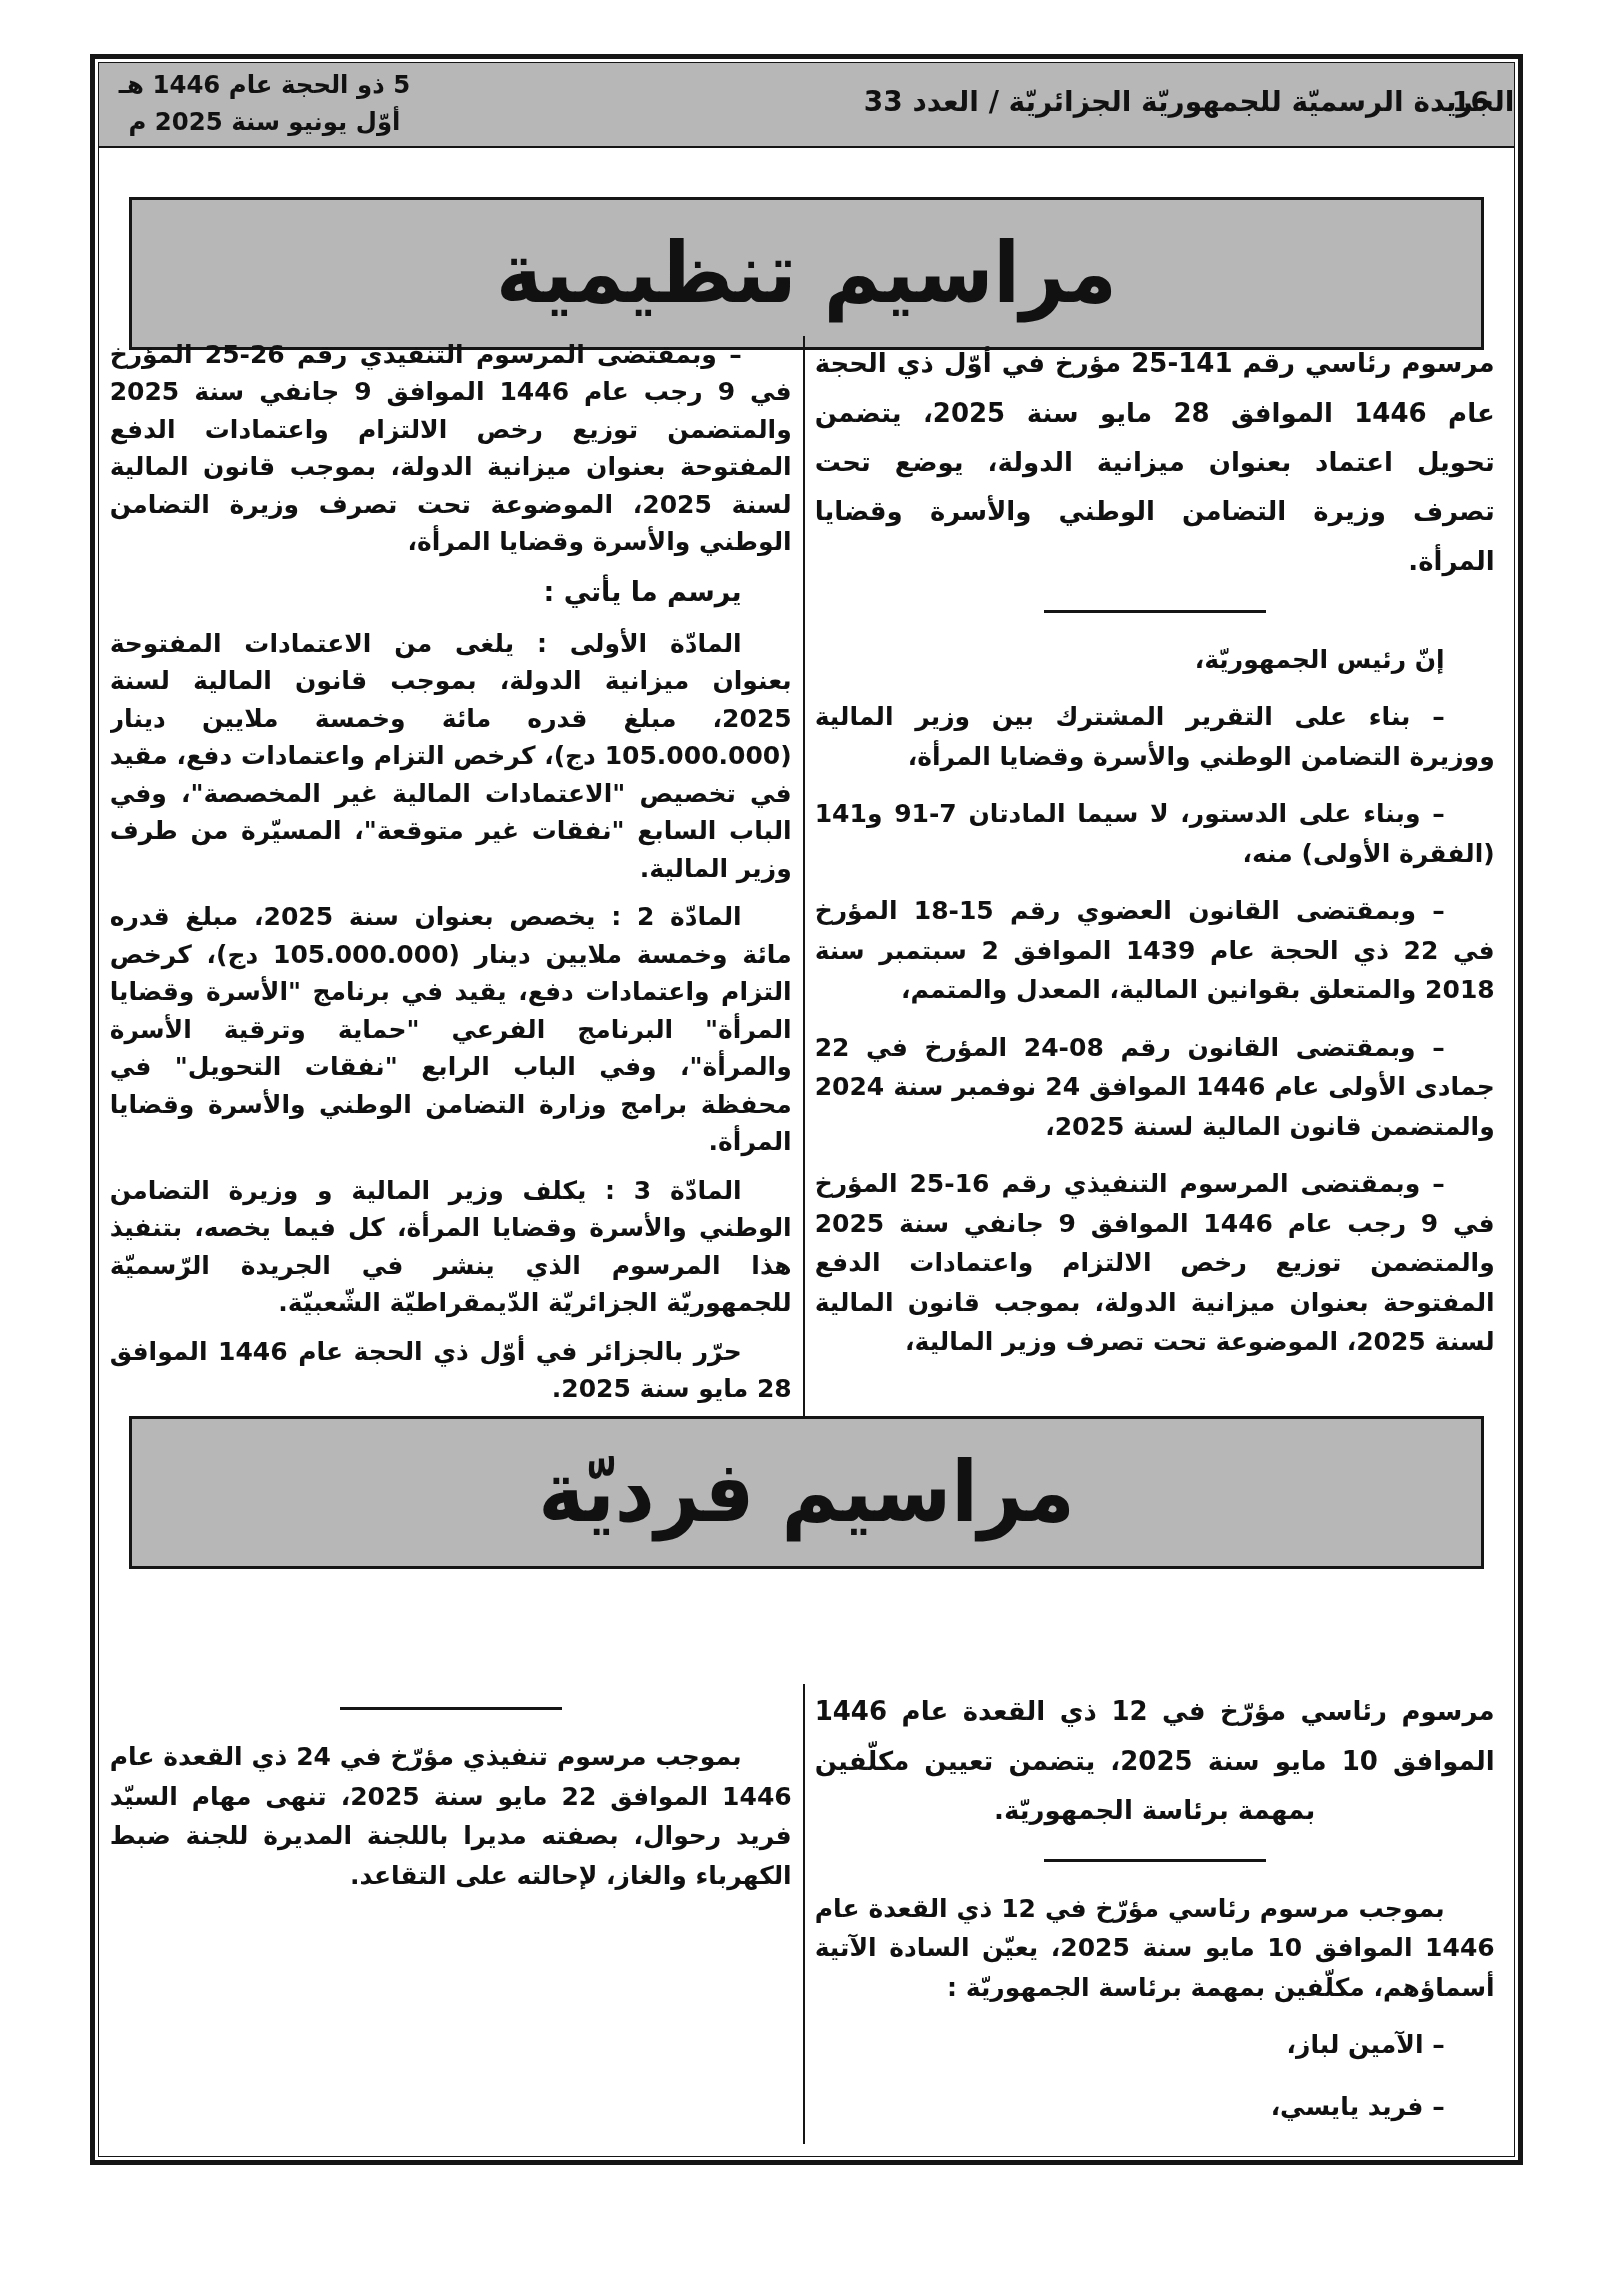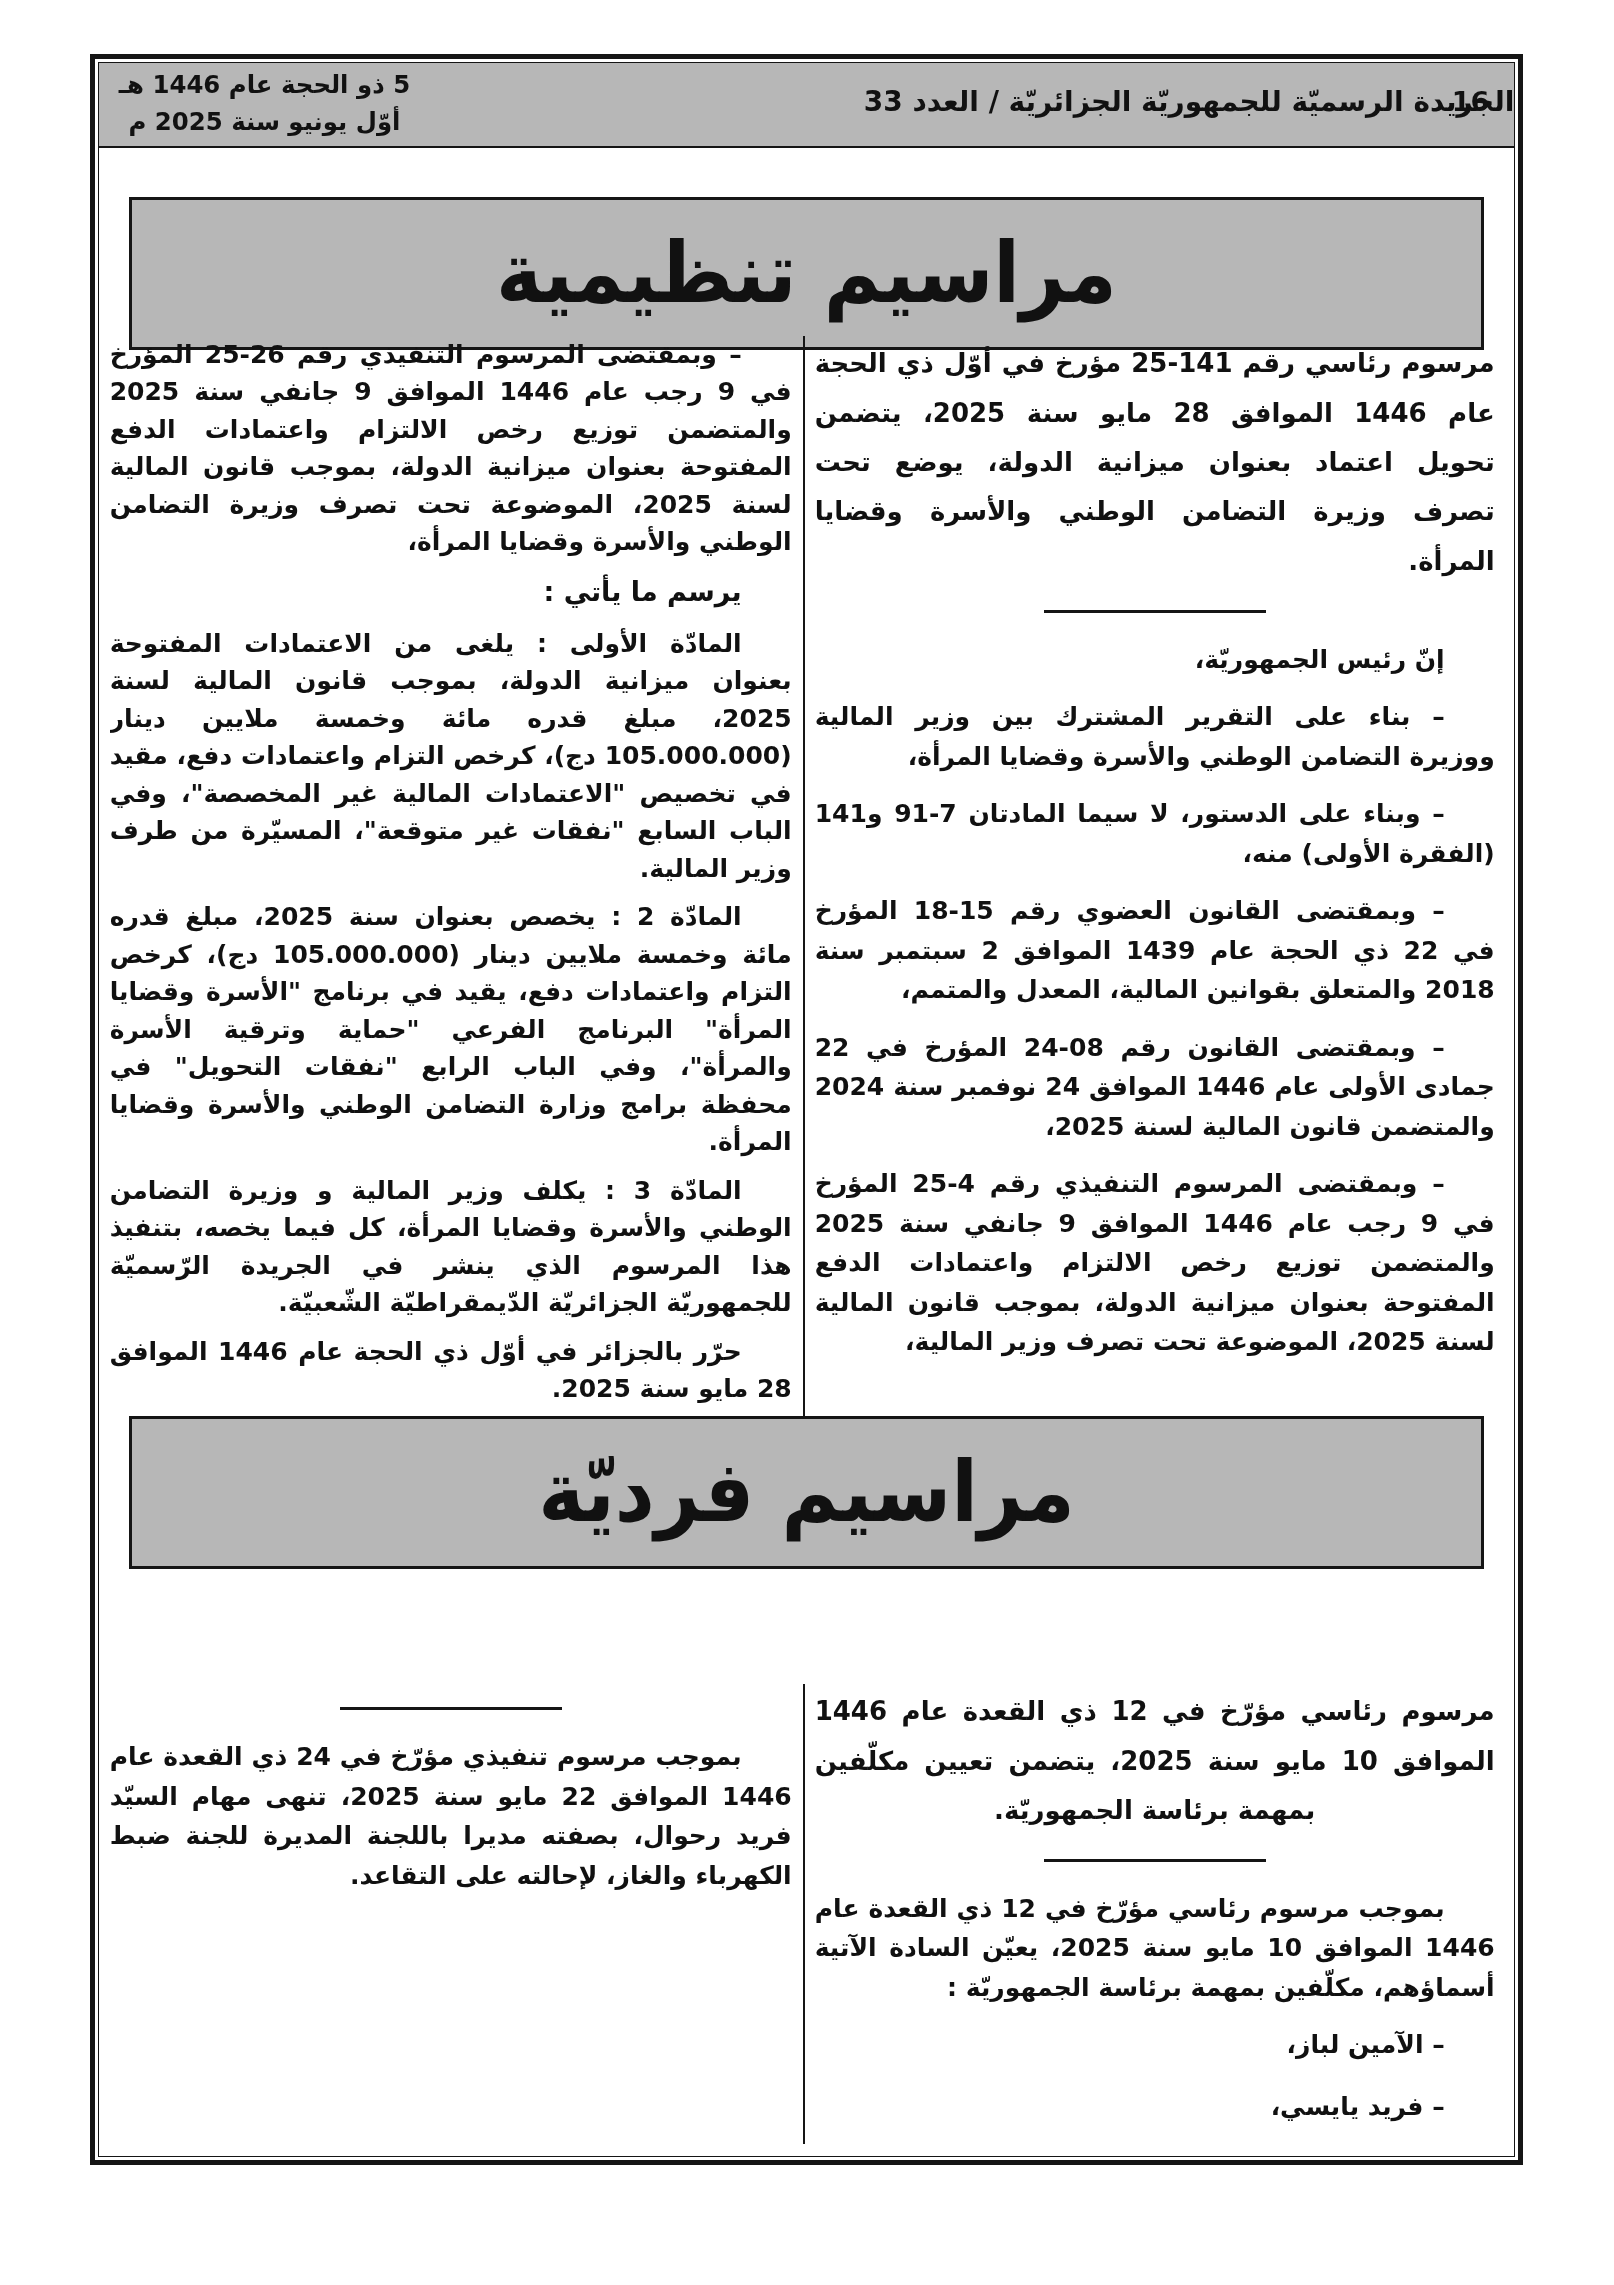--- a/index.html
+++ b/index.html
@@ -95,21 +95,21 @@
     <div class="divider divider-1"></div>
 
     <div class="col col-r1">
       <div class="title-block">مرسوم رئاسي رقم 141-25 مؤرخ في أوّل ذي الحجة عام 1446 الموافق 28 مايو سنة 2025، يتضمن تحويل اعتماد بعنوان ميزانية الدولة، يوضع تحت تصرف وزيرة التضامن الوطني والأسرة وقضايا المرأة.</div>
       <div class="sep"></div>
       <p class="body-par">إنّ رئيس الجمهوريّة،</p>
       <p class="body-par">– بناء على التقرير المشترك بين وزير المالية ووزيرة التضامن الوطني والأسرة وقضايا المرأة،</p>
       <p class="body-par">– وبناء على الدستور، لا سيما المادتان 7-91 و141 (الفقرة الأولى) منه،</p>
       <p class="body-par">– وبمقتضى القانون العضوي رقم 15-18 المؤرخ في 22 ذي الحجة عام 1439 الموافق 2 سبتمبر سنة 2018 والمتعلق بقوانين المالية، المعدل والمتمم،</p>
       <p class="body-par">– وبمقتضى القانون رقم 08-24 المؤرخ في 22 جمادى الأولى عام 1446 الموافق 24 نوفمبر سنة 2024 والمتضمن قانون المالية لسنة 2025،</p>
-      <p class="body-par">– وبمقتضى المرسوم التنفيذي رقم 4-25 المؤرخ في 9 رجب عام 1446 الموافق 9 جانفي سنة 2025 والمتضمن توزيع رخص الالتزام واعتمادات الدفع المفتوحة بعنوان ميزانية الدولة، بموجب قانون المالية لسنة 2025، الموضوعة تحت تصرف وزير المالية،</p>
+      <p class="body-par">– وبمقتضى المرسوم التنفيذي رقم 16-25 المؤرخ في 9 رجب عام 1446 الموافق 9 جانفي سنة 2025 والمتضمن توزيع رخص الالتزام واعتمادات الدفع المفتوحة بعنوان ميزانية الدولة، بموجب قانون المالية لسنة 2025، الموضوعة تحت تصرف وزير المالية،</p>
     </div>
 
     <div class="col col-l1">
       <p class="body-par">– وبمقتضى المرسوم التنفيذي رقم 26-25 المؤرخ في 9 رجب عام 1446 الموافق 9 جانفي سنة 2025 والمتضمن توزيع رخص الالتزام واعتمادات الدفع المفتوحة بعنوان ميزانية الدولة، بموجب قانون المالية لسنة 2025، الموضوعة تحت تصرف وزيرة التضامن الوطني والأسرة وقضايا المرأة،</p>
       <p class="intro">يرسم ما يأتي :</p>
       <p class="body-par">
         <span class="art-label">المادّة الأولى : </span><span>يلغى من الاعتمادات المفتوحة بعنوان ميزانية الدولة، بموجب قانون المالية لسنة 2025، مبلغ قدره مائة وخمسة ملايين دينار (105.000.000 دج)، كرخص التزام واعتمادات دفع، مقيد في تخصيص "الاعتمادات المالية غير المخصصة"، وفي الباب السابع "نفقات غير متوقعة"، المسيّرة من طرف وزير المالية.</span>
       </p>
       <p class="body-par">
         <span class="art-label">المادّة 2 : </span><span>يخصص بعنوان سنة 2025، مبلغ قدره مائة وخمسة ملايين دينار (105.000.000 دج)، كرخص التزام واعتمادات دفع، يقيد في برنامج "الأسرة وقضايا المرأة" البرنامج الفرعي "حماية وترقية الأسرة والمرأة"، وفي الباب الرابع "نفقات التحويل" في محفظة برامج وزارة التضامن الوطني والأسرة وقضايا المرأة.</span>

